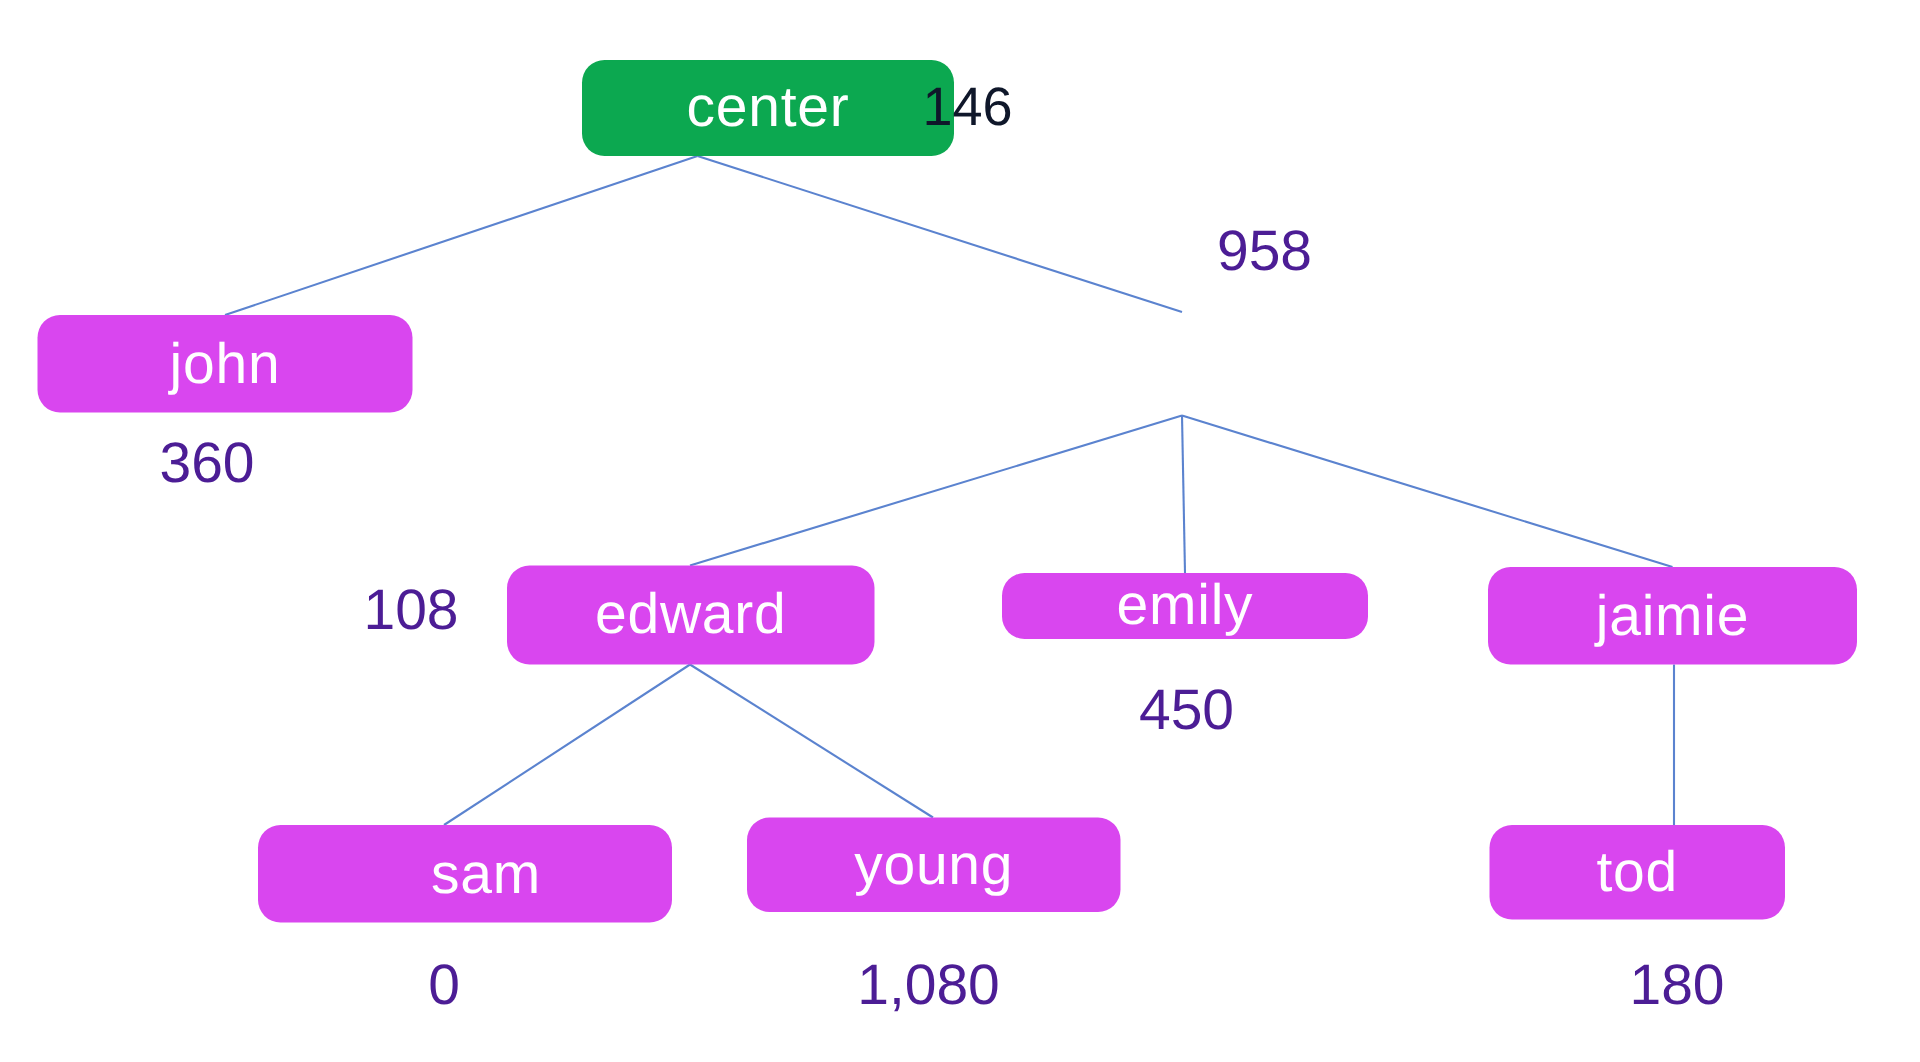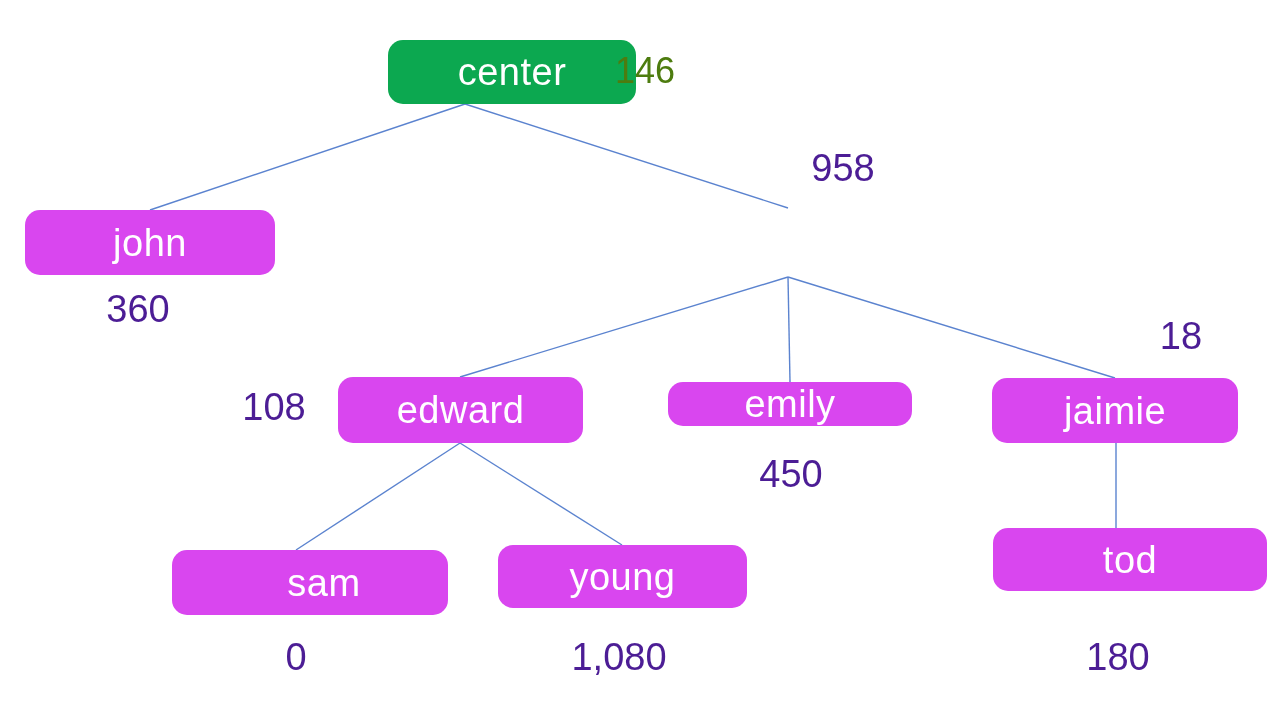--- a/index.html
+++ b/index.html
@@ -41,32 +41,32 @@
   }
   .node.root { background: #0ca850; }
   .val {
     position: absolute;
     width: 100px;
     text-align: center;
     color: #4c1d95;
     font-size: 38px;
     line-height: 1;
   }
-  .val.root-val { color: #4d7c0f; font-size: 36px; }
+  .val.root-val { color: #0f172a; font-size: 36px; }
 
   
   #node-center { left: 341px; top: 40px;  width: 248px; height: 64px; margin-left: 47px; }
   #node-john   { left: 25px;  top: 210px; width: 250px; height: 65px; }
   #node-mary   { left: 667px; top: 208px; width: 243px; height: 69px; }
   #node-edward { left: 338px; top: 377px; width: 245px; height: 66px; }
   #node-emily  { left: 668px; top: 382px; width: 244px; height: 44px; }
   #node-jaimie { left: 992px; top: 378px; width: 246px; height: 65px; }
   #node-sam    { left: 172px; top: 550px; width: 248px; height: 65px; padding-left: 28px; }
   #node-young  { left: 498px; top: 545px; width: 249px; height: 63px; }
-  #node-tod    { left: 993px; top: 528px; width: 274px; height: 63px; }
+  #node-tod    { left: 993px; top: 550px; width: 197px; height: 63px; }
 
   
   #val-center { left: 595px;  top: 53px;  }
   #val-john   { left: 88px;   top: 290px; }
   #val-mary   { left: 793px;  top: 149px; }
   #val-edward { left: 224px;  top: 388px; }
   #val-emily  { left: 741px;  top: 455px; }
   #val-jaimie { left: 1131px; top: 317px; }
   #val-sam    { left: 246px;  top: 638px; }
   #val-young  { left: 569px;  top: 638px; }
@@ -111,18 +111,17 @@
   </div>
   <div class="node" id="node-tod">
     <span>tod</span>
   </div>
 
   <div class="val root-val" id="val-center">146</div>
   <div class="val" id="val-john">360</div>
   <div class="val" id="val-mary">958</div>
   <div class="val" id="val-edward">108</div>
   <div class="val" id="val-emily">450</div>
-  <div class="val" id="val-jaimie">18</div>
   <div class="val" id="val-sam">0</div>
   <div class="val" id="val-young">1,080</div>
   <div class="val" id="val-tod">180</div>
 
 </div>
 
 </body></html>

